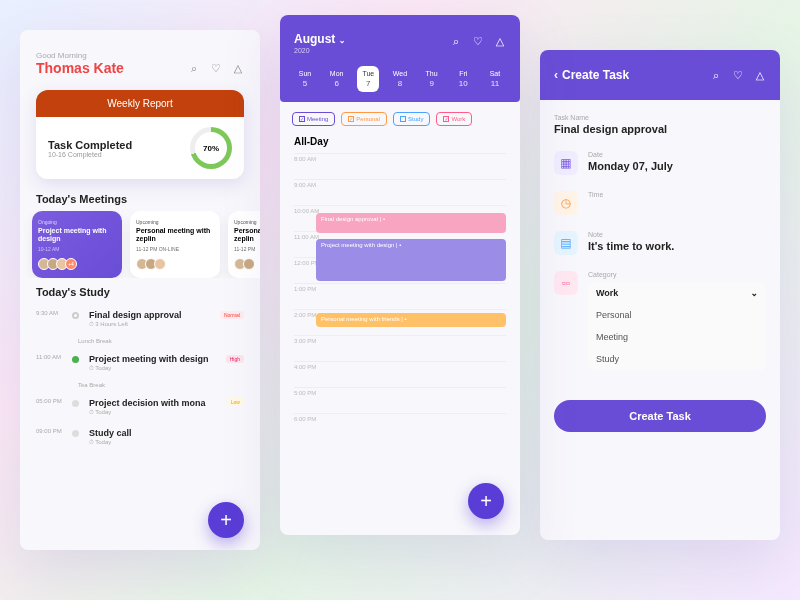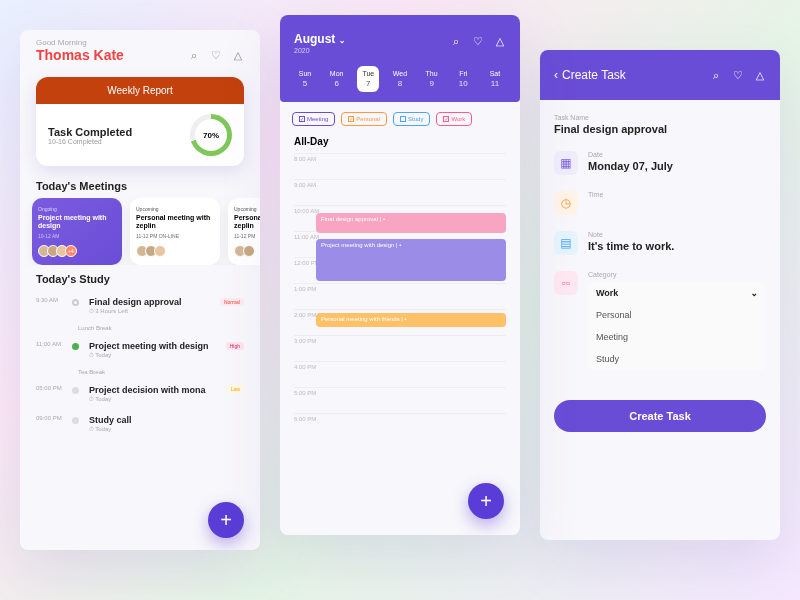--- a/index.html
+++ b/index.html
@@ -10,21 +10,21 @@
   display: flex;
   gap: 20px;
   justify-content: center;
 }
 .phone { width: 272px; background: #f8f7fb; border-radius: 8px; overflow: hidden; box-shadow: 0 20px 60px rgba(100,80,180,0.15); }
 .phone1 { height: 520px; }
 .phone2 { height: 520px; margin-top: -15px; }
 .phone3 { height: 490px; margin-top: 20px; }
 
 
-.p1-header { padding: 8px 16px 8px; }
+.p1-header { padding: 21px 16px 8px; }
 .p1-greet { font-size: 8px; color: #aaa; }
 .p1-name-row { display: flex; justify-content: space-between; align-items: center; }
 .p1-name { font-size: 14px; font-weight: 700; color: #ef4444; }
 .p1-icons { display: flex; gap: 10px; color: #888; font-size: 11px; }
 .icon { width: 12px; height: 12px; display: inline-flex; align-items: center; justify-content: center; }
 .report-card { margin: 6px 16px; border-radius: 12px; overflow: hidden; box-shadow: 0 6px 18px rgba(100,80,180,0.15); }
 .report-head { background: #c2410c; color: #fff; font-size: 10px; padding: 8px; text-align: center; }
 .report-body { background: #fff; padding: 10px 12px; display: flex; justify-content: space-between; align-items: center; }
 .report-title { font-size: 11px; font-weight: 700; color: #222; }
 .report-sub { font-size: 7px; color: #999; }
@@ -78,21 +78,21 @@
 .time-label { width: 28px; padding-top: 2px; }
 .time-area { flex: 1; position: relative; }
 .event { position: absolute; left: 36px; right: 14px; border-radius: 4px; font-size: 6px; padding: 3px 5px; color: #fff; }
 .ev1 { top: 60px; height: 20px; background: #f8a5c2; }
 .ev2 { top: 86px; height: 42px; background: #9b8ce8; }
 .ev3 { top: 160px; height: 14px; background: #ffc168; }
 .fab2 { position: absolute; right: 16px; bottom: 16px; width: 36px; height: 36px; border-radius: 50%; background: #5a3dd6; color: #fff; display: flex; align-items: center; justify-content: center; font-size: 20px; box-shadow: 0 6px 16px rgba(90,61,214,0.4); }
 
 
 .p3-header { background: #6a4dd6; padding: 18px 14px; color: #fff; display: flex; justify-content: space-between; align-items: center; }
-.p3-title { font-size: 12px; font-weight: 400; }
+.p3-title { font-size: 12px; font-weight: 700; }
 .p3-body { padding: 14px; }
 .form-label { font-size: 7px; color: #aaa; }
 .form-value { font-size: 11px; font-weight: 600; color: #222; margin-top: 2px; }
 .form-row { display: flex; gap: 10px; align-items: flex-start; margin-top: 16px; }
 .form-icon { width: 24px; height: 24px; border-radius: 6px; display: flex; align-items: center; justify-content: center; font-size: 12px; }
 .fi-cal { background: #f0edff; color: #7b5ce0; }
 .fi-time { background: #fff4e6; color: #ff9944; }
 .fi-note { background: #e6f4ff; color: #4aa3ff; }
 .fi-cat { background: #ffe8f0; color: #ff6b9d; }
 .dropdown-list { margin-top: 4px; background: #fafafa; border-radius: 6px; }

